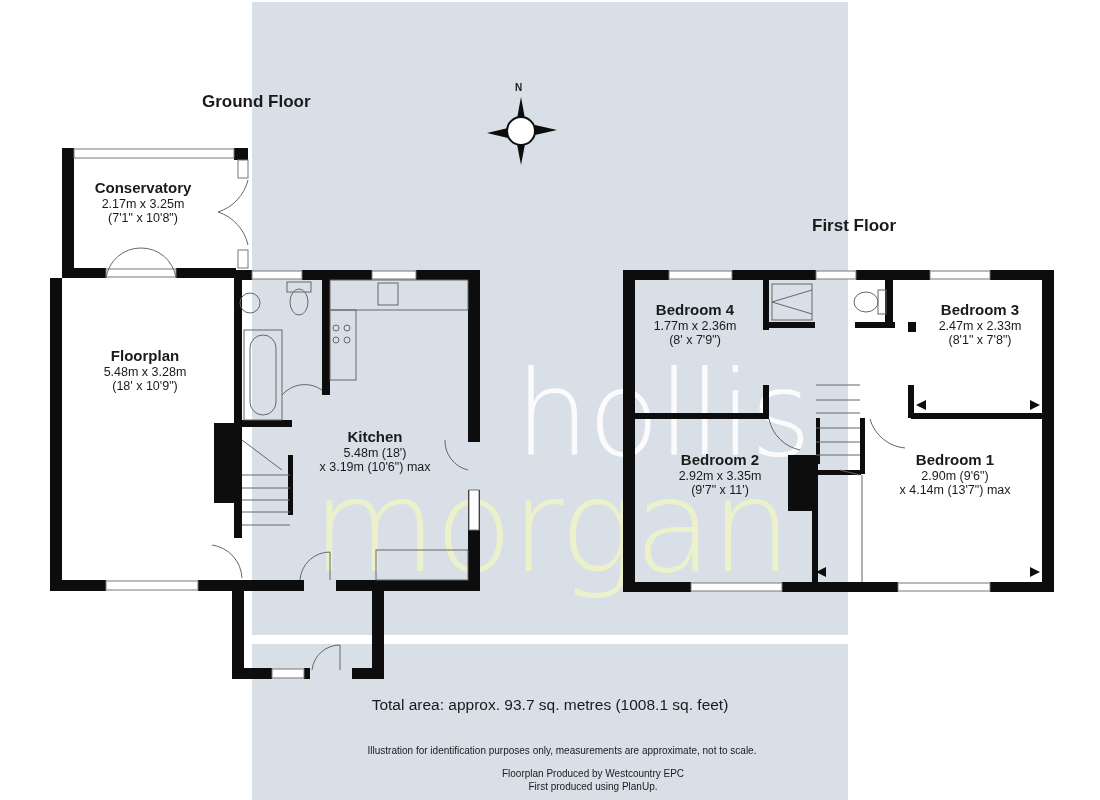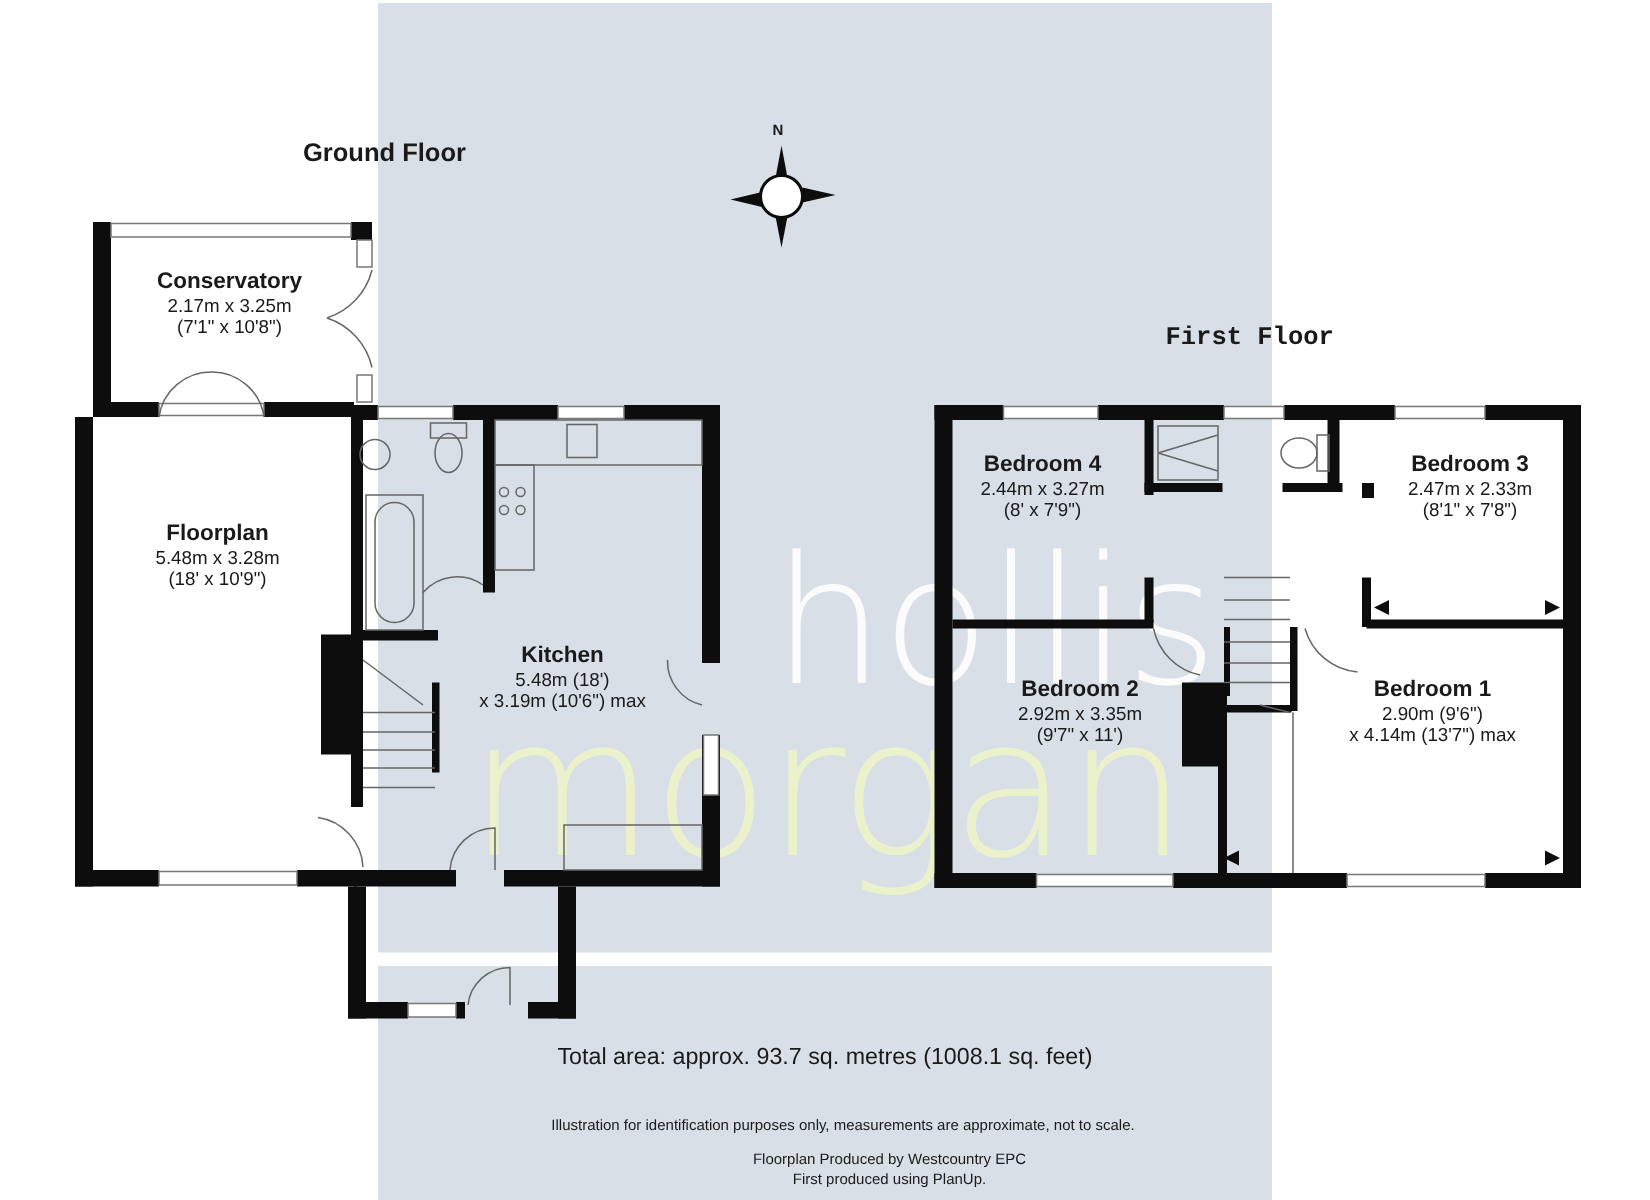--- a/index.html
+++ b/index.html
@@ -152,41 +152,41 @@
     <polygon points="521,165 526,139 516,139" fill="#0d0d0d"></polygon>
     <polygon points="487,133 508,128 508,138" fill="#0d0d0d"></polygon>
     <polygon points="557,130 535,125 535,135" fill="#0d0d0d"></polygon>
     <circle cx="521" cy="131" r="14" fill="#fff" stroke="#0d0d0d" stroke-width="2"></circle>
   </g>
 </svg>
 
 <div style="position:absolute; left:515px; top:82px; font-size:10px; font-weight:bold;">N</div>
 
 <div class="floor-title" style="left:202px; top:92px;">Ground Floor</div>
-<div class="floor-title" style="left:777px; top:216px;font-family:Liberation Mono, monospace;">First Floor</div>
-
-<div class="label" style="left:88px; top:180px; width:130px;">
+<div class="floor-title" style="left:812px; top:216px;">First Floor</div>
+
+<div class="label" style="left:78px; top:180px; width:130px;">
   <span class="name">Conservatory</span>
   <span class="dim">2.17m x 3.25m</span>
   <span class="dim">(7'1" x 10'8")</span>
 </div>
 <div class="label" style="left:80px; top:348px; width:130px;">
   <span class="name">Floorplan</span>
   <span class="dim">5.48m x 3.28m</span>
   <span class="dim">(18' x 10'9")</span>
 </div>
 <div class="label" style="left:300px; top:429px; width:150px;">
   <span class="name">Kitchen</span>
   <span class="dim">5.48m (18')</span>
   <span class="dim">x 3.19m (10'6") max</span>
 </div>
 
 <div class="label" style="left:640px; top:302px; width:110px;">
   <span class="name">Bedroom 4</span>
-  <span class="dim">2.44m x 3.27m</span>
+  <span class="dim">1.77m x 2.36m</span>
   <span class="dim">(8' x 7'9")</span>
 </div>
 <div class="label" style="left:920px; top:302px; width:120px;">
   <span class="name">Bedroom 3</span>
   <span class="dim">2.47m x 2.33m</span>
   <span class="dim">(8'1" x 7'8")</span>
 </div>
 <div class="label" style="left:660px; top:452px; width:120px;">
   <span class="name">Bedroom 2</span>
   <span class="dim">2.92m x 3.35m</span>

